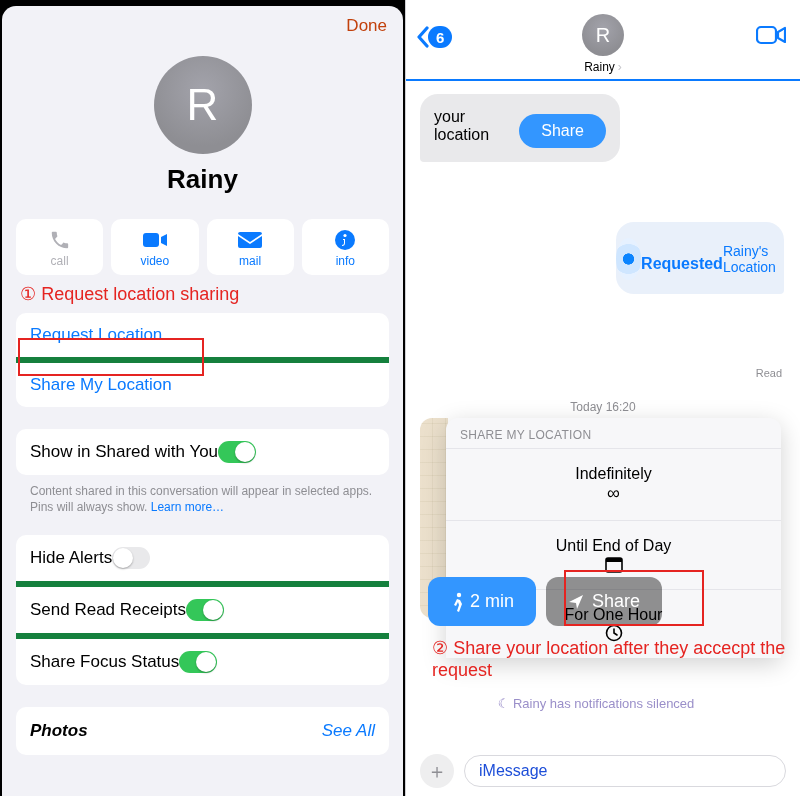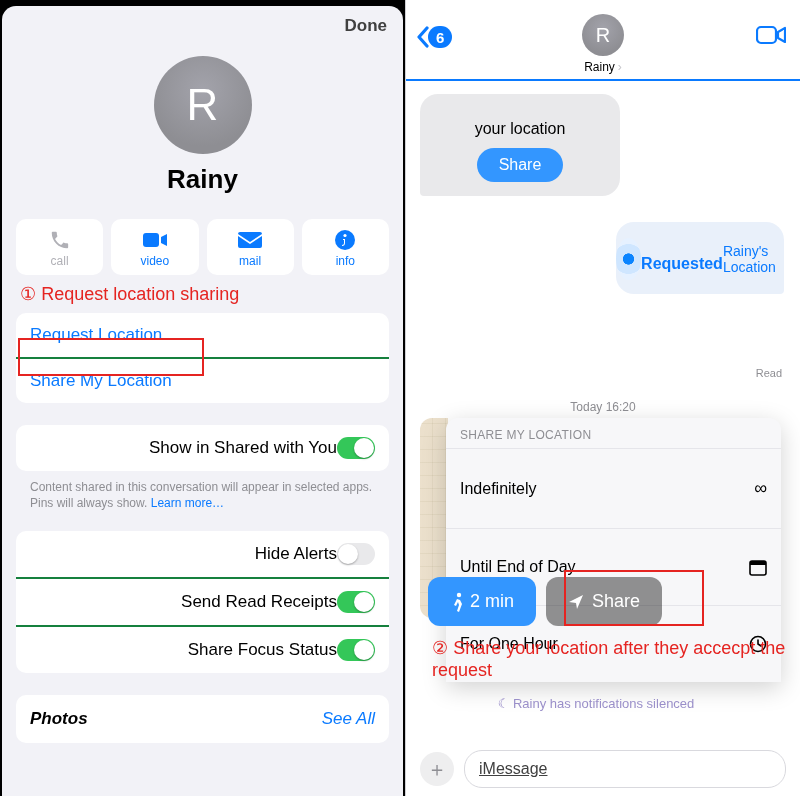--- a/index.html
+++ b/index.html
@@ -6,21 +6,21 @@
   body { width: 800px; height: 796px; display: flex; background: #fff; overflow: hidden; }
 
   
   .left { width: 405px; height: 796px; position: relative; background: #000; }
   .sheet {
     position: absolute; top: 6px; left: 2px; right: 2px; bottom: 0;
     background: #f2f2f7; border-radius: 14px 14px 0 0;
     overflow: hidden;
   }
   .sheet-header { display:flex; justify-content:flex-end; padding: 10px 16px 0 0; }
-  .done-btn { color:#404040; font-size:17px; font-weight:700; }
+  .done-btn { color:#c2410c; font-size:17px; font-weight:400; }
 
   .avatar-block { display:flex; flex-direction:column; align-items:center; margin-top:20px; }
   .avatar-circle {
     width:98px; height:98px; border-radius:50%;
     background: radial-gradient(circle at 50% 35%, #a3a3ab 0%, #8e8e93 70%);
     display:flex; align-items:center; justify-content:center;
     color:#fff; font-size:44px; font-weight:500;
   }
   .avatar-name { margin-top:10px; font-size:26px; font-weight:700; color:#000; }
 
@@ -33,25 +33,25 @@
   .action-label { font-size:12px; margin-top:2px; }
   .blue { color:#0a7aff; }
   .grey { color:#b0b0b6; }
 
   .anno1 { color:#e52421; font-size:18px; font-weight:500; padding: 2px 0 2px 18px; }
   .red-box1 { position:absolute; border:2px solid #e52421; left:16px; top:332px; width:186px; height:38px; pointer-events:none; }
 
   .group { margin: 6px 14px 0 14px; background:#fff; border-radius:10px; overflow:hidden; }
   .cell {
     padding: 12px 14px; font-size:17px; color:#0a7aff;
-    border-bottom:2px solid #15803d; position:relative;
+    border-bottom:6px solid #15803d; position:relative;
   }
   .cell:last-child { border-bottom:none; }
   .cell-black { color:#000; }
-  .cell-toggle { display:flex; justify-content:flex-end; align-items:center; }
+  .cell-toggle { display:flex; justify-content:flex-start; align-items:center; }
   .toggle { width:38px; height:22px; border-radius:11px; position:relative; }
   .toggle::after{ content:""; position:absolute; width:20px; height:20px; background:#fff; border-radius:50%; top:1px; box-shadow:0 1px 2px rgba(0,0,0,.3);}
   .toggle.on { background:#34c759; } .toggle.on::after{ right:1px; }
   .toggle.off{ background:#e9e9eb; } .toggle.off::after{ left:1px; }
 
   .group-note { font-size:12px; color:#8e8e93; padding: 8px 14px 14px 28px; line-height:1.35; }
   .group-note .lm { color:#0a7aff; }
 
   .photos-row{ display:flex; justify-content:space-between; padding:14px 14px; font-size:17px;font-style:italic; }
   .photos-row b{ font-weight:700; }
@@ -76,21 +76,21 @@
     background: radial-gradient(circle at 50% 35%, #a3a3ab 0%, #8e8e93 70%);
     color:#fff; display:flex;align-items:center;justify-content:center; font-size:20px;
   }
   .r-name-row{ position:absolute; top:60px; left:0; right:0; display:flex; justify-content:center; align-items:center; gap:3px; font-size:12px; color:#000;}
   .chev{ color:#c7c7cc; font-size:12px; }
   .imsg-bar{ position:absolute; bottom:-1px; left:0; right:0; height:2px; background:#0a7aff; }
 
   .msg-area{ position:absolute; top:82px; left:0; right:0; bottom:60px; }
   .incoming{
     width:200px; margin:12px 0 0 14px; background:#e9e9eb; border-radius:18px 18px 18px 4px;
-    padding:26px 14px 14px 14px; font-size:16px; color:#000; display:flex; flex-direction:column; align-items:center;
+    padding:10px 14px 14px 14px; font-size:16px; color:#000; display:flex; flex-direction:row; align-items:center;
   }
   .incoming .sharebtn{
     margin-top:10px; background:#3396ff; color:#fff; border-radius:20px; padding:8px 22px; font-size:16px;
   }
 
   .outgoing{
     position:absolute; right:16px; top:140px; width:168px;
     background:#e9f0fa; border-radius:18px 18px 4px 18px; padding:16px 0 14px 0;
     display:flex; flex-direction:row; align-items:center;
   }
@@ -100,21 +100,21 @@
   .read{ position:absolute; right:18px; top:285px; font-size:11px; color:#8e8e93; }
 
   .timestamp{ position:absolute; left:0; right:0; top:318px; text-align:center; font-size:12px; color:#8e8e93; }
 
   .share-panel{
     position:absolute; left:40px; top:336px; width:335px;
     background:#f7f7f9; border-radius:12px 12px 0 0;
     box-shadow:0 6px 24px rgba(0,0,0,.18);
   }
   .sp-title{ font-size:12px; color:#8e8e93; padding:10px 14px 6px 14px; letter-spacing:.3px; }
-  .sp-cell{ display:flex; justify-content:space-between; align-items:center; padding:29px 14px; font-size:16px; color:#000; border-top:1px solid #e5e5ea; }
+  .sp-cell{ display:flex; justify-content:space-between; align-items:center; padding:16px 14px; font-size:16px; color:#000; border-top:1px solid #e5e5ea;flex-direction:column; }
   .sp-cell span.icon{ font-size:18px; color:#000; }
 
   .map-strip{
     position:absolute; left:14px; top:336px; width:28px; height:200px;
     background: repeating-linear-gradient(0deg,#f5efe4 0 12px,#ece6d8 12px 13px),
                 repeating-linear-gradient(90deg,#f5efe4 0 12px,#ece6d8 12px 13px);
     background-blend-mode: multiply;
     border-radius:12px 0 0 12px;
   }
 
@@ -131,22 +131,22 @@
 
   .anno2{ position:absolute; left:26px; top:556px; right:10px; color:#e52421; font-size:18px; font-weight:500; line-height:1.2;}
   .silenced{ position:absolute; left:0; right:14px; top:614px; text-align:center; font-size:13px; color:#9a8fc9; }
   .silenced .moon{ color:#8a7cc0; }
 
   .compose{
     position:absolute; left:0; right:0; bottom:8px; display:flex; align-items:center; gap:10px; padding:0 14px;
   }
   .plus-btn{ width:34px;height:34px;border-radius:50%;background:#eeeeef;color:#8e8e93;font-size:20px;display:flex;align-items:center;justify-content:center;}
   .compose-field{
-    flex:1; height:38px; border-radius:18px; border:1px solid #d9d9de; background:#fff;
-    display:flex; align-items:center; padding:0 14px; color:#404040; font-size:16px;text-decoration:underline;
+    flex:1; height:32px; border-radius:18px; border:1px solid #d9d9de; background:#fff;
+    display:flex; align-items:center; padding:0 14px; color:#1d4ed8; font-size:16px;
   }
 
   svg{display:block;}
 </style>
 </head>
 <body>
 
 <div class="left">
   <div class="sheet">
 

